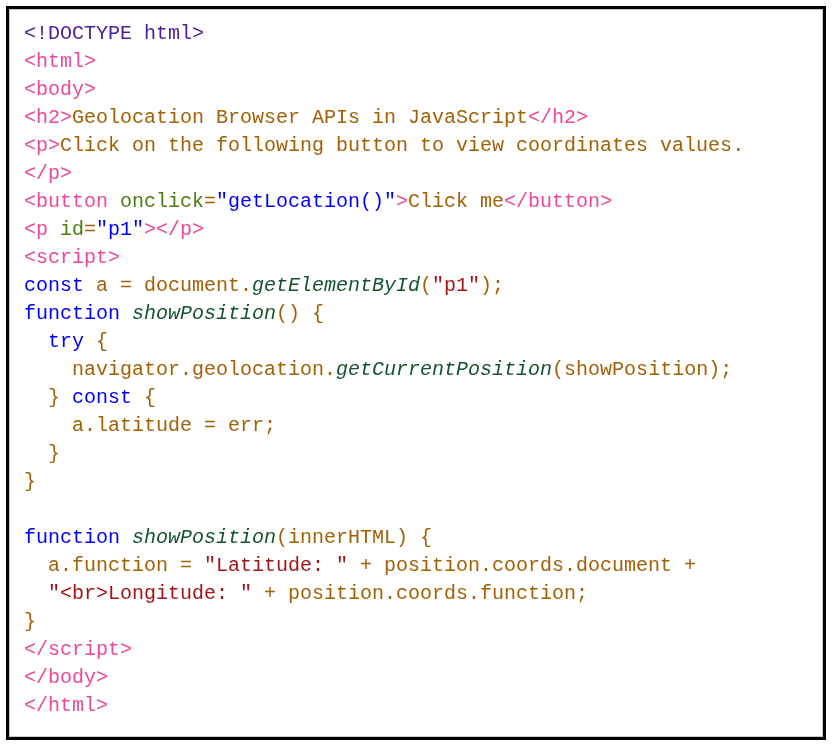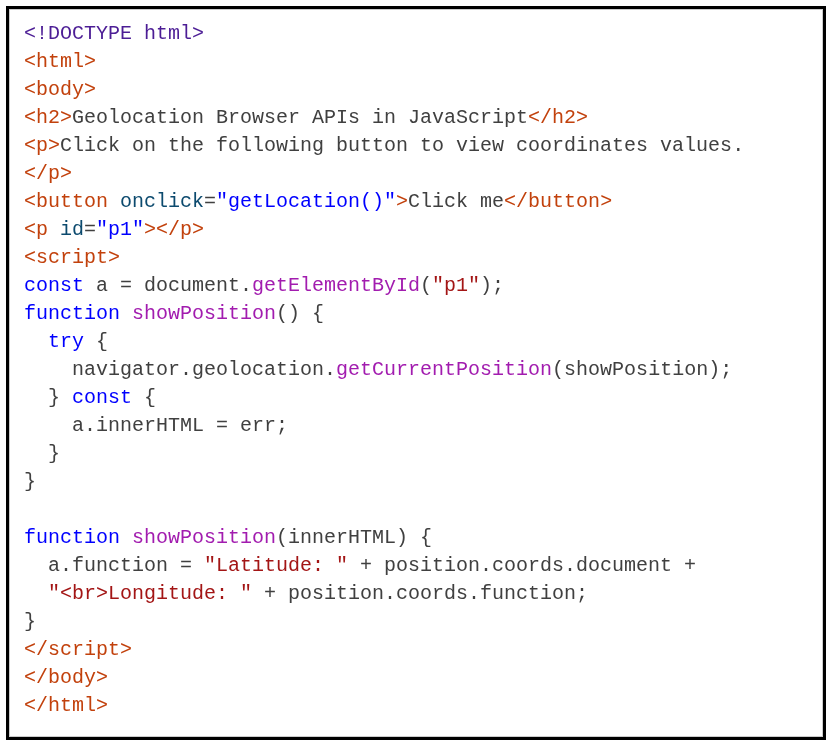--- a/index.html
+++ b/index.html
@@ -23,48 +23,48 @@
     padding: 10px 14px;
   }
   .code {
     font-family: Consolas, 'Courier New', monospace;
     font-size: 20px;
     line-height: 1.4;
     white-space: pre;
     color: #000;
   }
   .doctype { color: #4c1d95; }
-  .tag     { color: #c2410c; }
-  .attr    { color: #0c4a6e; }
+  .tag     { color: #ec4899; }
+  .attr    { color: #4d7c0f; }
   .value   { color: #0000ff; }
-  .func    { color: #a21caf; }
+  .func    { color: #14532d; font-style: italic; }
   .keyword { color: #0000ff; }
   .string  { color: #a31515; }
-  .text    { color: #404040; }
+  .text    { color: #a16207; }
 </style>
 </head>
 <body>
 
 <div class="frame">
 <div class="frame-inner">
 <div class="code"><span class="doctype">&lt;!DOCTYPE html&gt;</span>
 <span class="tag">&lt;html&gt;</span>
 <span class="tag">&lt;body&gt;</span>
 <span class="tag">&lt;h2&gt;</span><span class="text">Geolocation Browser APIs in JavaScript</span><span class="tag">&lt;/h2&gt;</span>
 <span class="tag">&lt;p&gt;</span><span class="text">Click on the following button to view coordinates values.</span>
 <span class="tag">&lt;/p&gt;</span>
 <span class="tag">&lt;button</span><span class="attr"> onclick</span><span class="text">=</span><span class="value">"getLocation()"</span><span class="tag">&gt;</span><span class="text">Click me</span><span class="tag">&lt;/button&gt;</span>
 <span class="tag">&lt;p</span><span class="attr"> id</span><span class="text">=</span><span class="value">"p1"</span><span class="tag">&gt;</span><span class="tag">&lt;/p&gt;</span>
 <span class="tag">&lt;script&gt;</span>
 <span class="keyword">const</span><span class="text"> a = document.</span><span class="func">getElementById</span><span class="text">(</span><span class="string">"p1"</span><span class="text">);</span>
 <span class="keyword">function</span><span class="func"> showPosition</span><span class="text">() {</span>
 <span class="keyword">  try</span><span class="text"> {</span>
 <span class="text">    navigator.geolocation.</span><span class="func">getCurrentPosition</span><span class="text">(showPosition);</span>
 <span class="text">  } </span><span class="keyword">const</span><span class="text"> {</span>
-<span class="text">    a.innerHTML = err;</span>
+<span class="text">    a.latitude = err;</span>
 <span class="text">  }</span>
 <span class="text">}</span>
 
 <span class="keyword">function</span><span class="func"> showPosition</span><span class="text">(innerHTML) {</span>
 <span class="text">  a.function = </span><span class="string">"Latitude: "</span><span class="text"> + position.coords.document +</span>
 <span class="text">  </span><span class="string">"&lt;br&gt;Longitude: "</span><span class="text"> + position.coords.function;</span>
 <span class="text">}</span>
 <span class="tag">&lt;/script&gt;</span>
 <span class="tag">&lt;/body&gt;</span>
 <span class="tag">&lt;/html&gt;</span></div>

